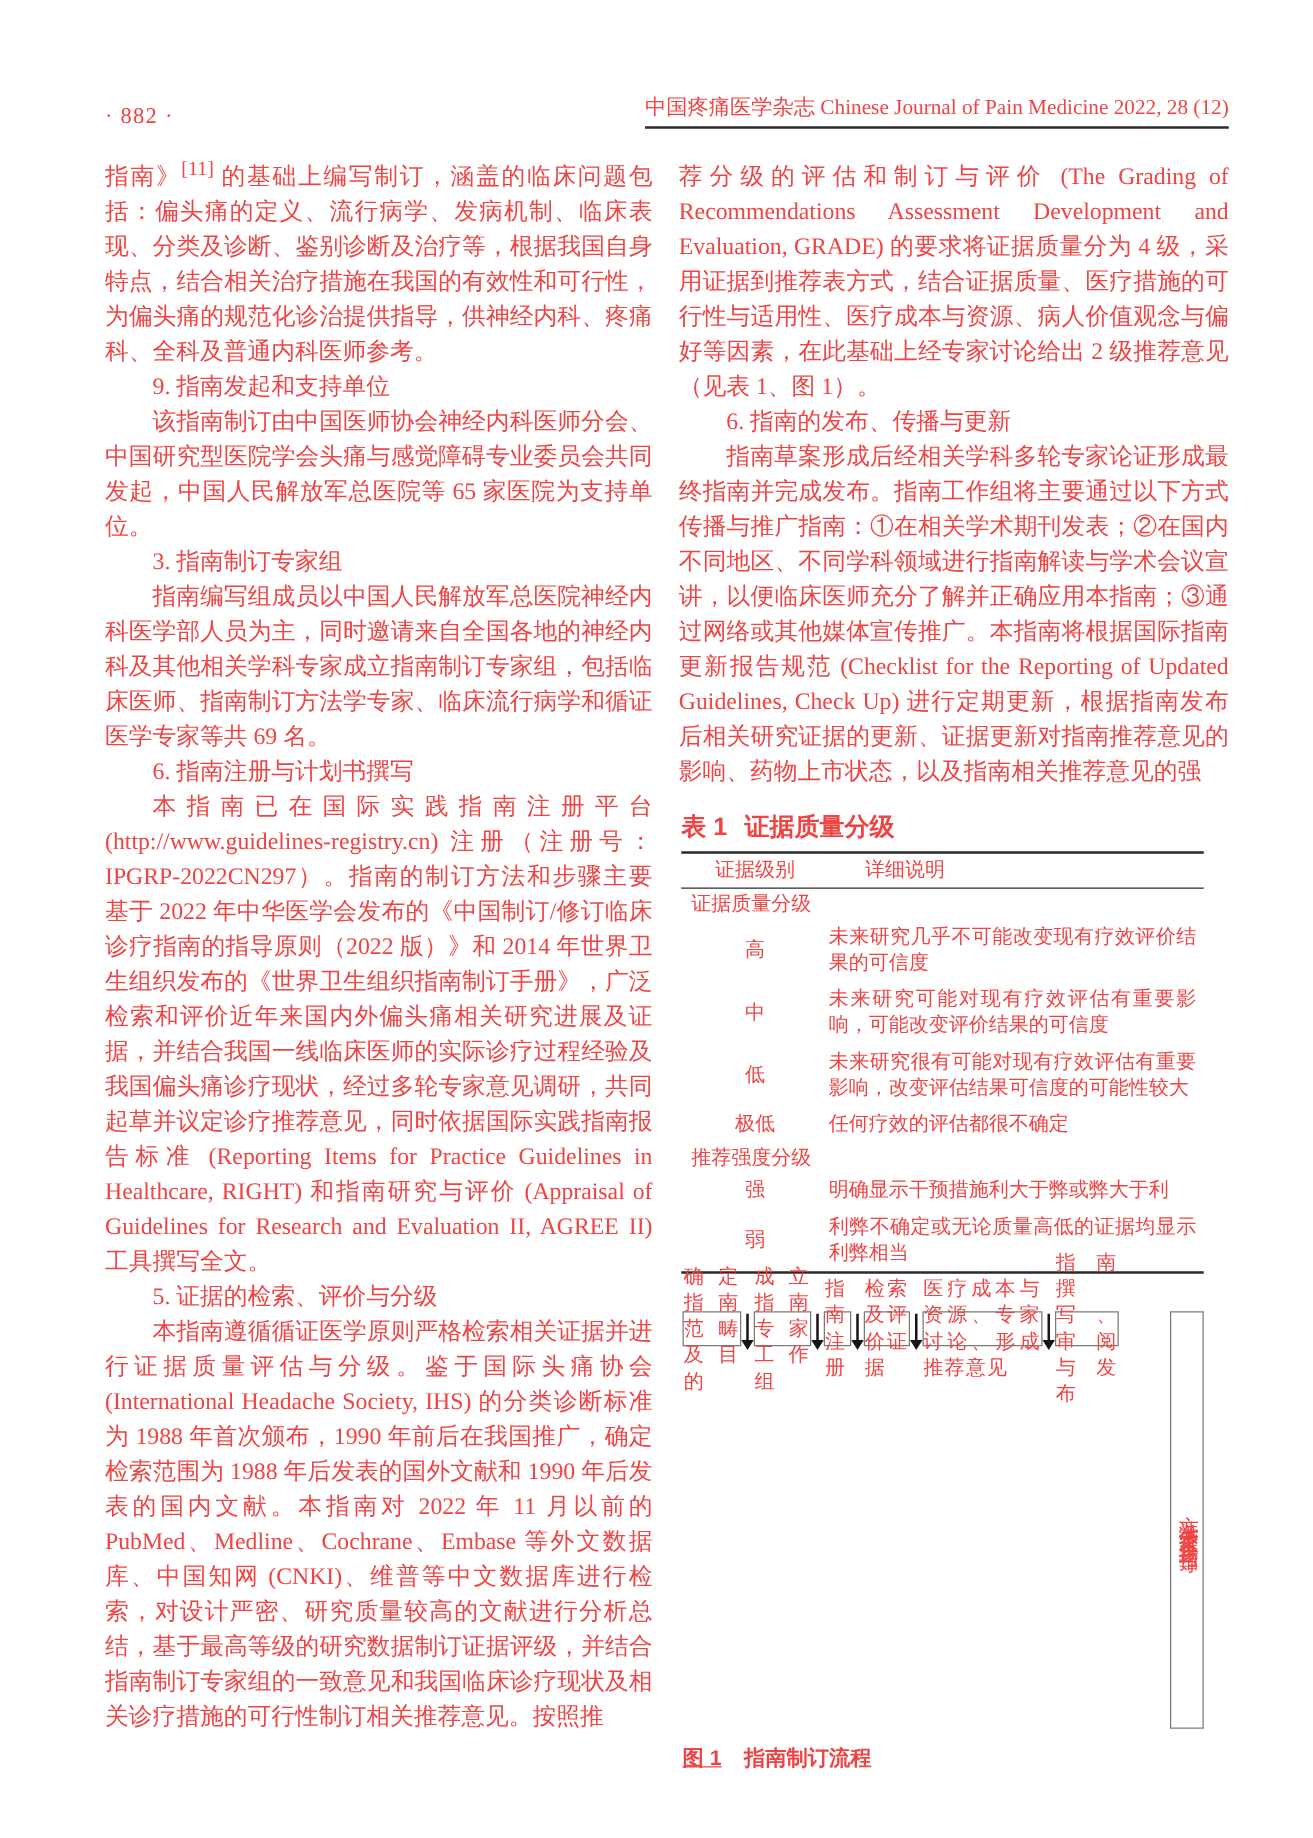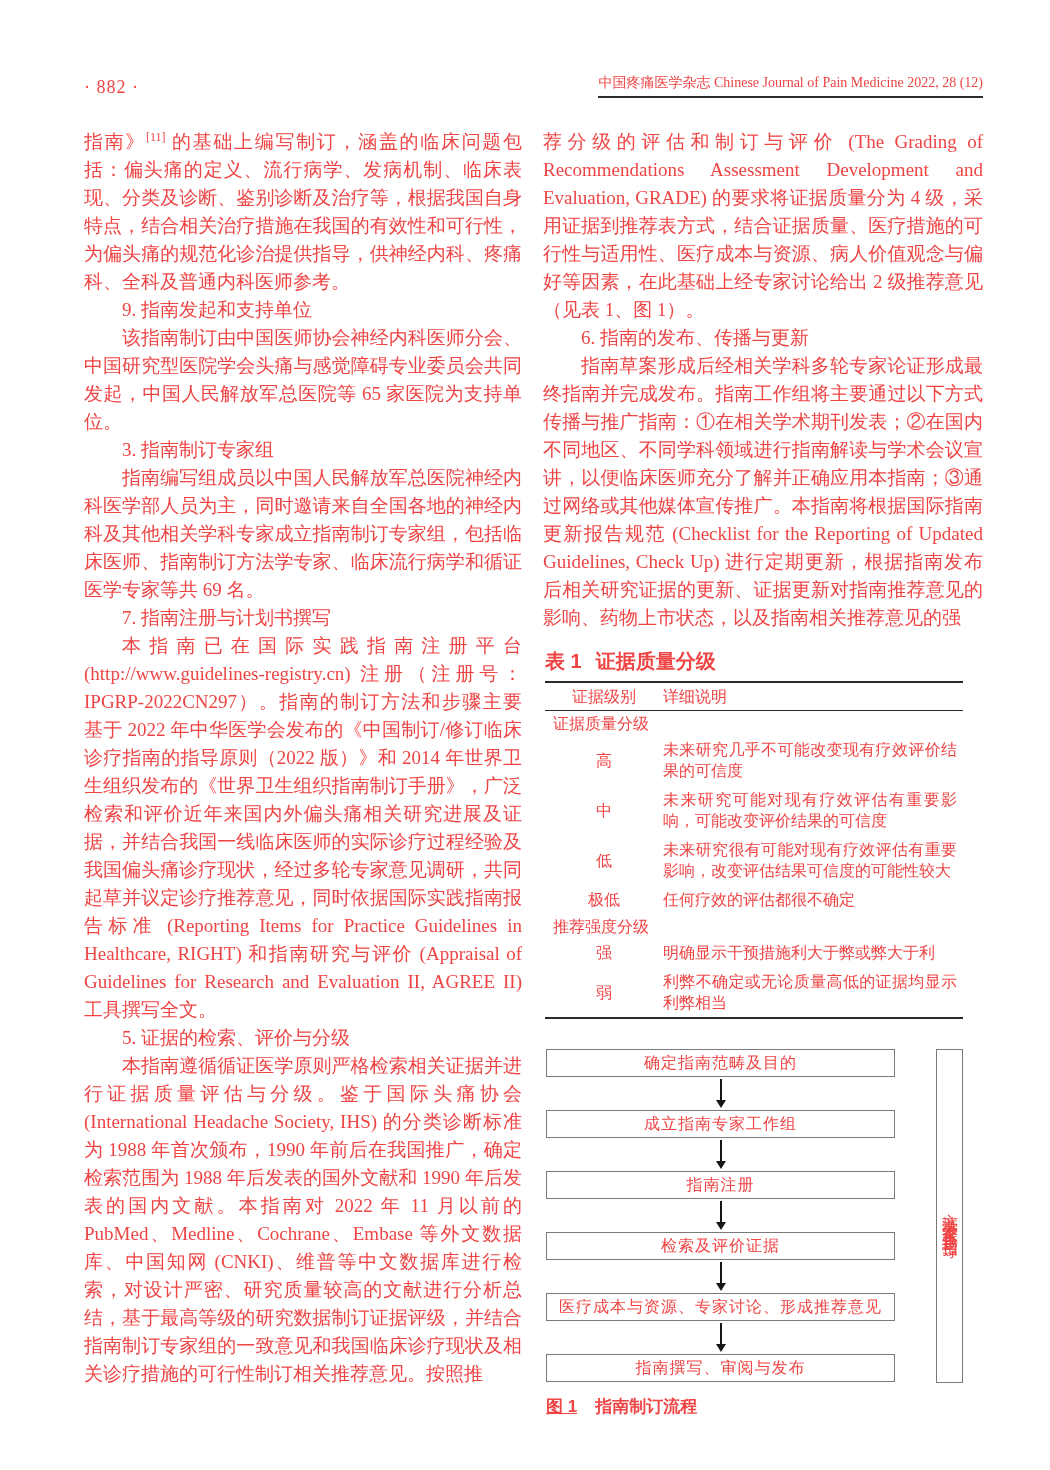--- a/index.html
+++ b/index.html
@@ -11,67 +11,67 @@
     font-family:"Liberation Serif","DejaVu Serif",serif;
     overflow:hidden;
   }
   
   .header{
     position:absolute;left:84px;top:74px;width:899px;
     display:flex;justify-content:space-between;align-items:flex-end;
   }
   .page-num{font-size:18px;letter-spacing:1px;}
   .journal{
-    font-size:14px;
+    font-size:17px;
     padding-bottom:4px;
     border-bottom:2px solid #2c2c2c;
   }
   
   .col{position:absolute;top:128px;text-align:justify;}
   .col-left{left:84px;width:438px;}
   .col-right{left:543px;width:440px;}
   .para,.sec-head{
     margin:0;
     font-size:19px;
     line-height:28px;
     text-indent:2em;
   }
   .flush{text-indent:0;}
-  .sup{font-size:12px;line-height:0;vertical-align:super;}
+  .sup{font-size:16px;line-height:0;vertical-align:super;}
   
   .tbl-caption{
     margin:16px 0 6px 2px;
     font-family:"Liberation Sans","DejaVu Sans",sans-serif;
     font-weight:700;font-size:20px;
   }
   .tbl-caption .cap-label{margin-right:14px;}
   .tbl{
     width:418px;margin-left:2px;
     border-top:2px solid #2b2b2b;
     border-bottom:2px solid #2b2b2b;
     font-size:16px;line-height:21px;
   }
   .tbl-row{display:flex;}
-  .tbl-header{border-bottom:1.5px solid #2b2b2b;}
+  .tbl-header{border-bottom:1.5px solid #2b2b2b;gap:29px;}
   .tbl-header .c1,.tbl-header .c2{
     text-align:center;padding:3px 0;
   }
   .c1{flex:0 0 118px;display:flex;align-items:center;justify-content:center;text-align:center;}
   .c2{flex:1;padding:2px 6px 2px 0;text-align:justify;}
   .tbl-group{padding:2px 0 1px 8px;}
   .data-row{padding:2px 0;}
   
   .figure{
     position:relative;
     margin:30px 0 0 3px;
     width:417px;height:334px;
   }
   .flow{
     position:absolute;left:0;top:0;width:349px;
-    display:flex;flex-direction:column;
+    display:flex;flex-direction:row;
   }
   .flow-box{
     box-sizing:border-box;
     height:28px;
     border:1px solid #7a7a7a;
     display:flex;align-items:center;justify-content:center;
     font-size:16px;
     letter-spacing:1px;
   }
   .flow-arrow{
@@ -110,21 +110,21 @@
     <span class="page-num">· 882 ·</span>
     <span class="journal">中国疼痛医学杂志 Chinese Journal of Pain Medicine 2022, 28 (12)</span>
   </div>
 
   <div class="col col-left">
     <p class="para flush"><span>指南》</span><sup class="sup">[11]</sup><span> 的基础上编写制订，涵盖的临床问题包括：偏头痛的定义、流行病学、发病机制、临床表现、分类及诊断、鉴别诊断及治疗等，根据我国自身特点，结合相关治疗措施在我国的有效性和可行性，为偏头痛的规范化诊治提供指导，供神经内科、疼痛科、全科及普通内科医师参考。</span></p>
     <p class="sec-head">9. 指南发起和支持单位</p>
     <p class="para">该指南制订由中国医师协会神经内科医师分会、中国研究型医院学会头痛与感觉障碍专业委员会共同发起，中国人民解放军总医院等 65 家医院为支持单位。</p>
     <p class="sec-head">3. 指南制订专家组</p>
     <p class="para">指南编写组成员以中国人民解放军总医院神经内科医学部人员为主，同时邀请来自全国各地的神经内科及其他相关学科专家成立指南制订专家组，包括临床医师、指南制订方法学专家、临床流行病学和循证医学专家等共 69 名。</p>
-    <p class="sec-head">7. 指南注册与计划书撰写</p>
+    <p class="sec-head">6. 指南注册与计划书撰写</p>
     <p class="para">本指南已在国际实践指南注册平台 (http://www.guidelines-registry.cn) 注册（注册号：IPGRP-2022CN297）。指南的制订方法和步骤主要基于 2022 年中华医学会发布的《中国制订/修订临床诊疗指南的指导原则（2022 版）》和 2014 年世界卫生组织发布的《世界卫生组织指南制订手册》，广泛检索和评价近年来国内外偏头痛相关研究进展及证据，并结合我国一线临床医师的实际诊疗过程经验及我国偏头痛诊疗现状，经过多轮专家意见调研，共同起草并议定诊疗推荐意见，同时依据国际实践指南报告标准 (Reporting Items for Practice Guidelines in Healthcare, RIGHT) 和指南研究与评价 (Appraisal of Guidelines for Research and Evaluation II, AGREE II) 工具撰写全文。</p>
     <p class="sec-head">5. 证据的检索、评价与分级</p>
     <p class="para">本指南遵循循证医学原则严格检索相关证据并进行证据质量评估与分级。鉴于国际头痛协会 (International Headache Society, IHS) 的分类诊断标准为 1988 年首次颁布，1990 年前后在我国推广，确定检索范围为 1988 年后发表的国外文献和 1990 年后发表的国内文献。本指南对 2022 年 11 月以前的 PubMed、Medline、Cochrane、Embase 等外文数据库、中国知网 (CNKI)、维普等中文数据库进行检索，对设计严密、研究质量较高的文献进行分析总结，基于最高等级的研究数据制订证据评级，并结合指南制订专家组的一致意见和我国临床诊疗现状及相关诊疗措施的可行性制订相关推荐意见。按照推</p>
   </div>
 
   <div class="col col-right">
     <p class="para flush">荐分级的评估和制订与评价 (The Grading of Recommendations Assessment Development and Evaluation, GRADE) 的要求将证据质量分为 4 级，采用证据到推荐表方式，结合证据质量、医疗措施的可行性与适用性、医疗成本与资源、病人价值观念与偏好等因素，在此基础上经专家讨论给出 2 级推荐意见（见表 1、图 1）。</p>
     <p class="sec-head">6. 指南的发布、传播与更新</p>
     <p class="para">指南草案形成后经相关学科多轮专家论证形成最终指南并完成发布。指南工作组将主要通过以下方式传播与推广指南：①在相关学术期刊发表；②在国内不同地区、不同学科领域进行指南解读与学术会议宣讲，以便临床医师充分了解并正确应用本指南；③通过网络或其他媒体宣传推广。本指南将根据国际指南更新报告规范 (Checklist for the Reporting of Updated Guidelines, Check Up) 进行定期更新，根据指南发布后相关研究证据的更新、证据更新对指南推荐意见的影响、药物上市状态，以及指南相关推荐意见的强</p>
 

